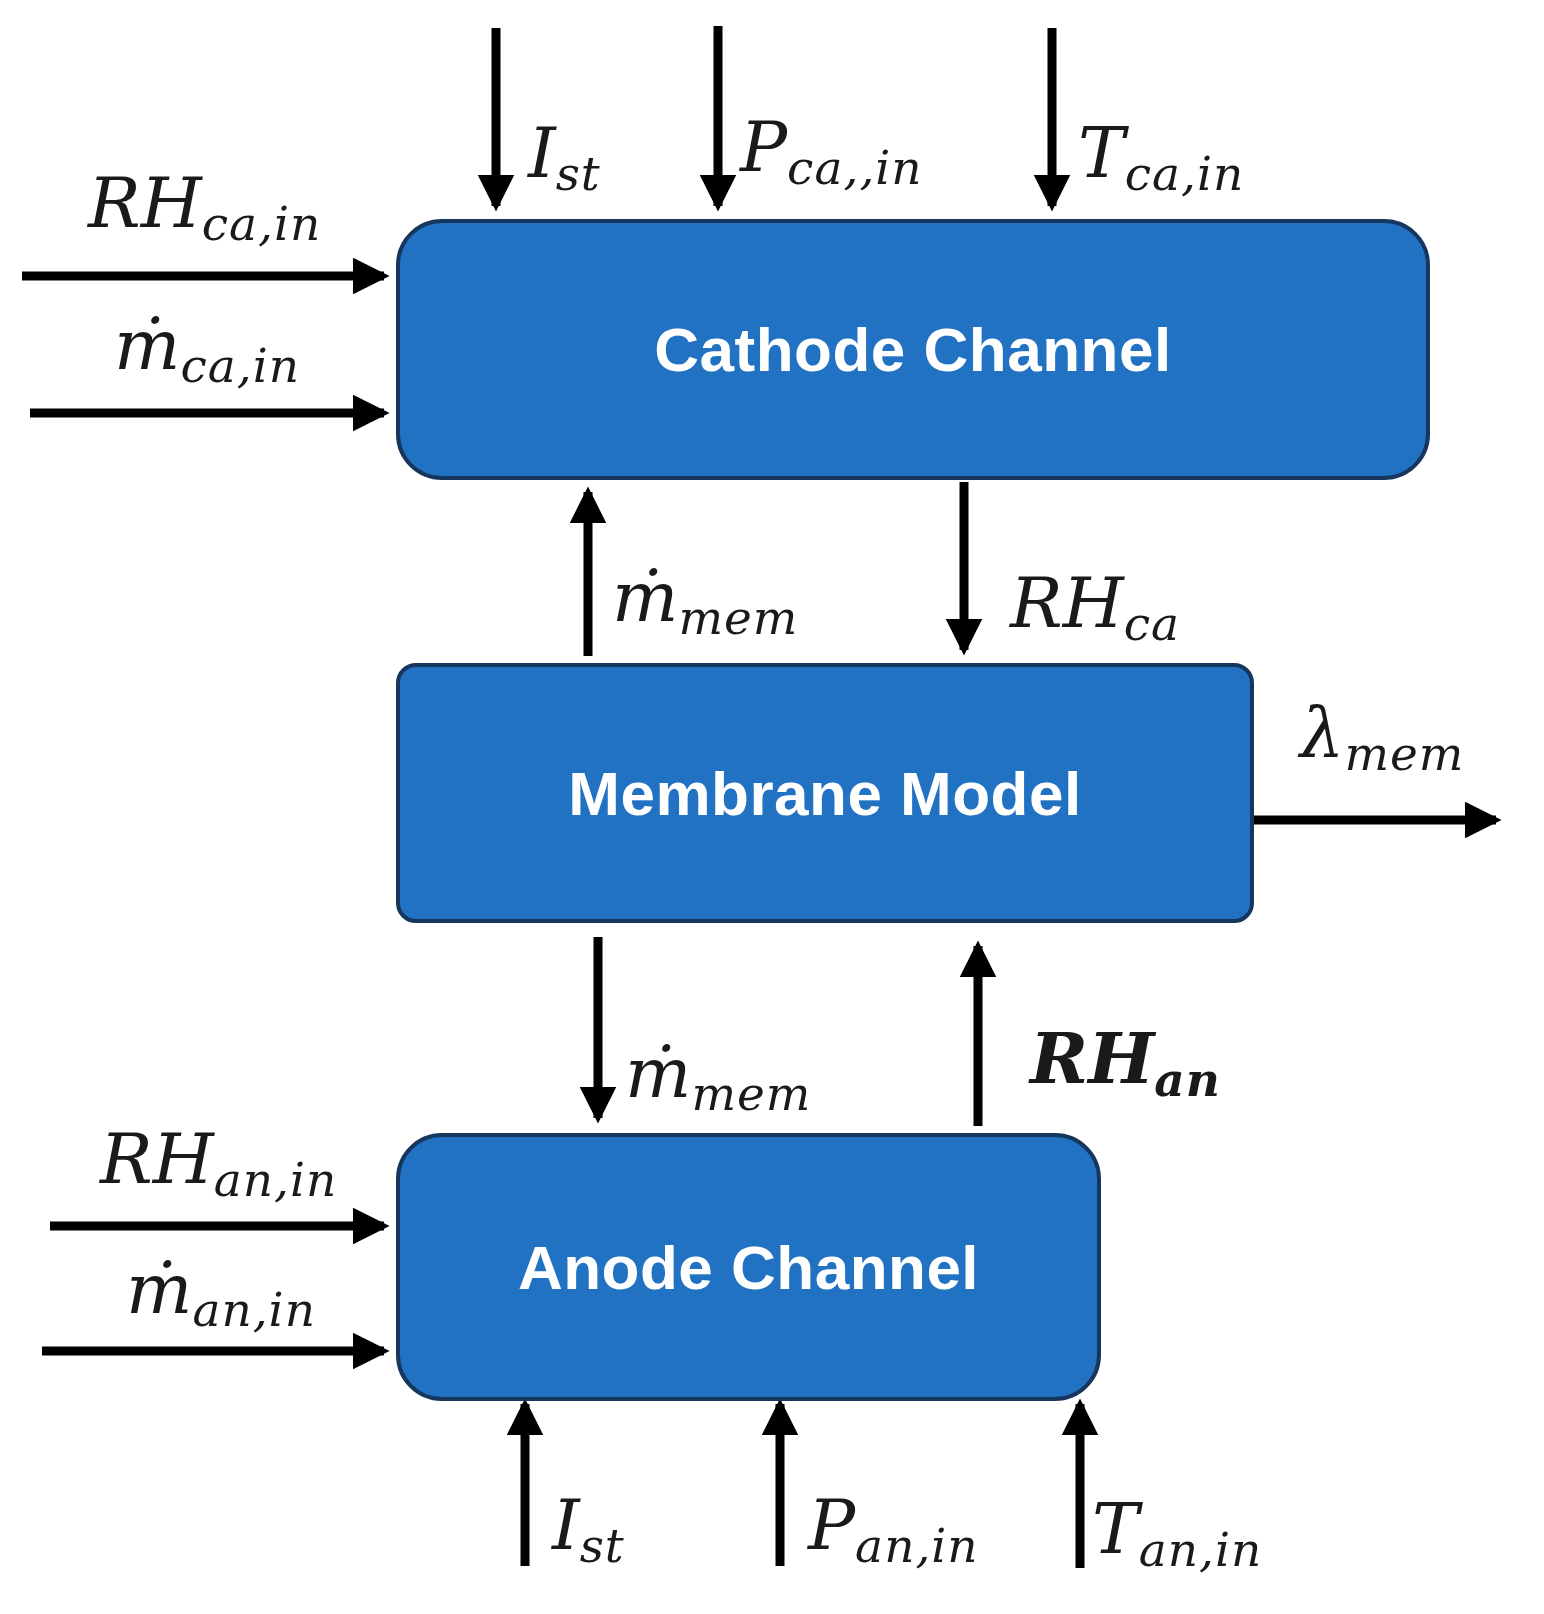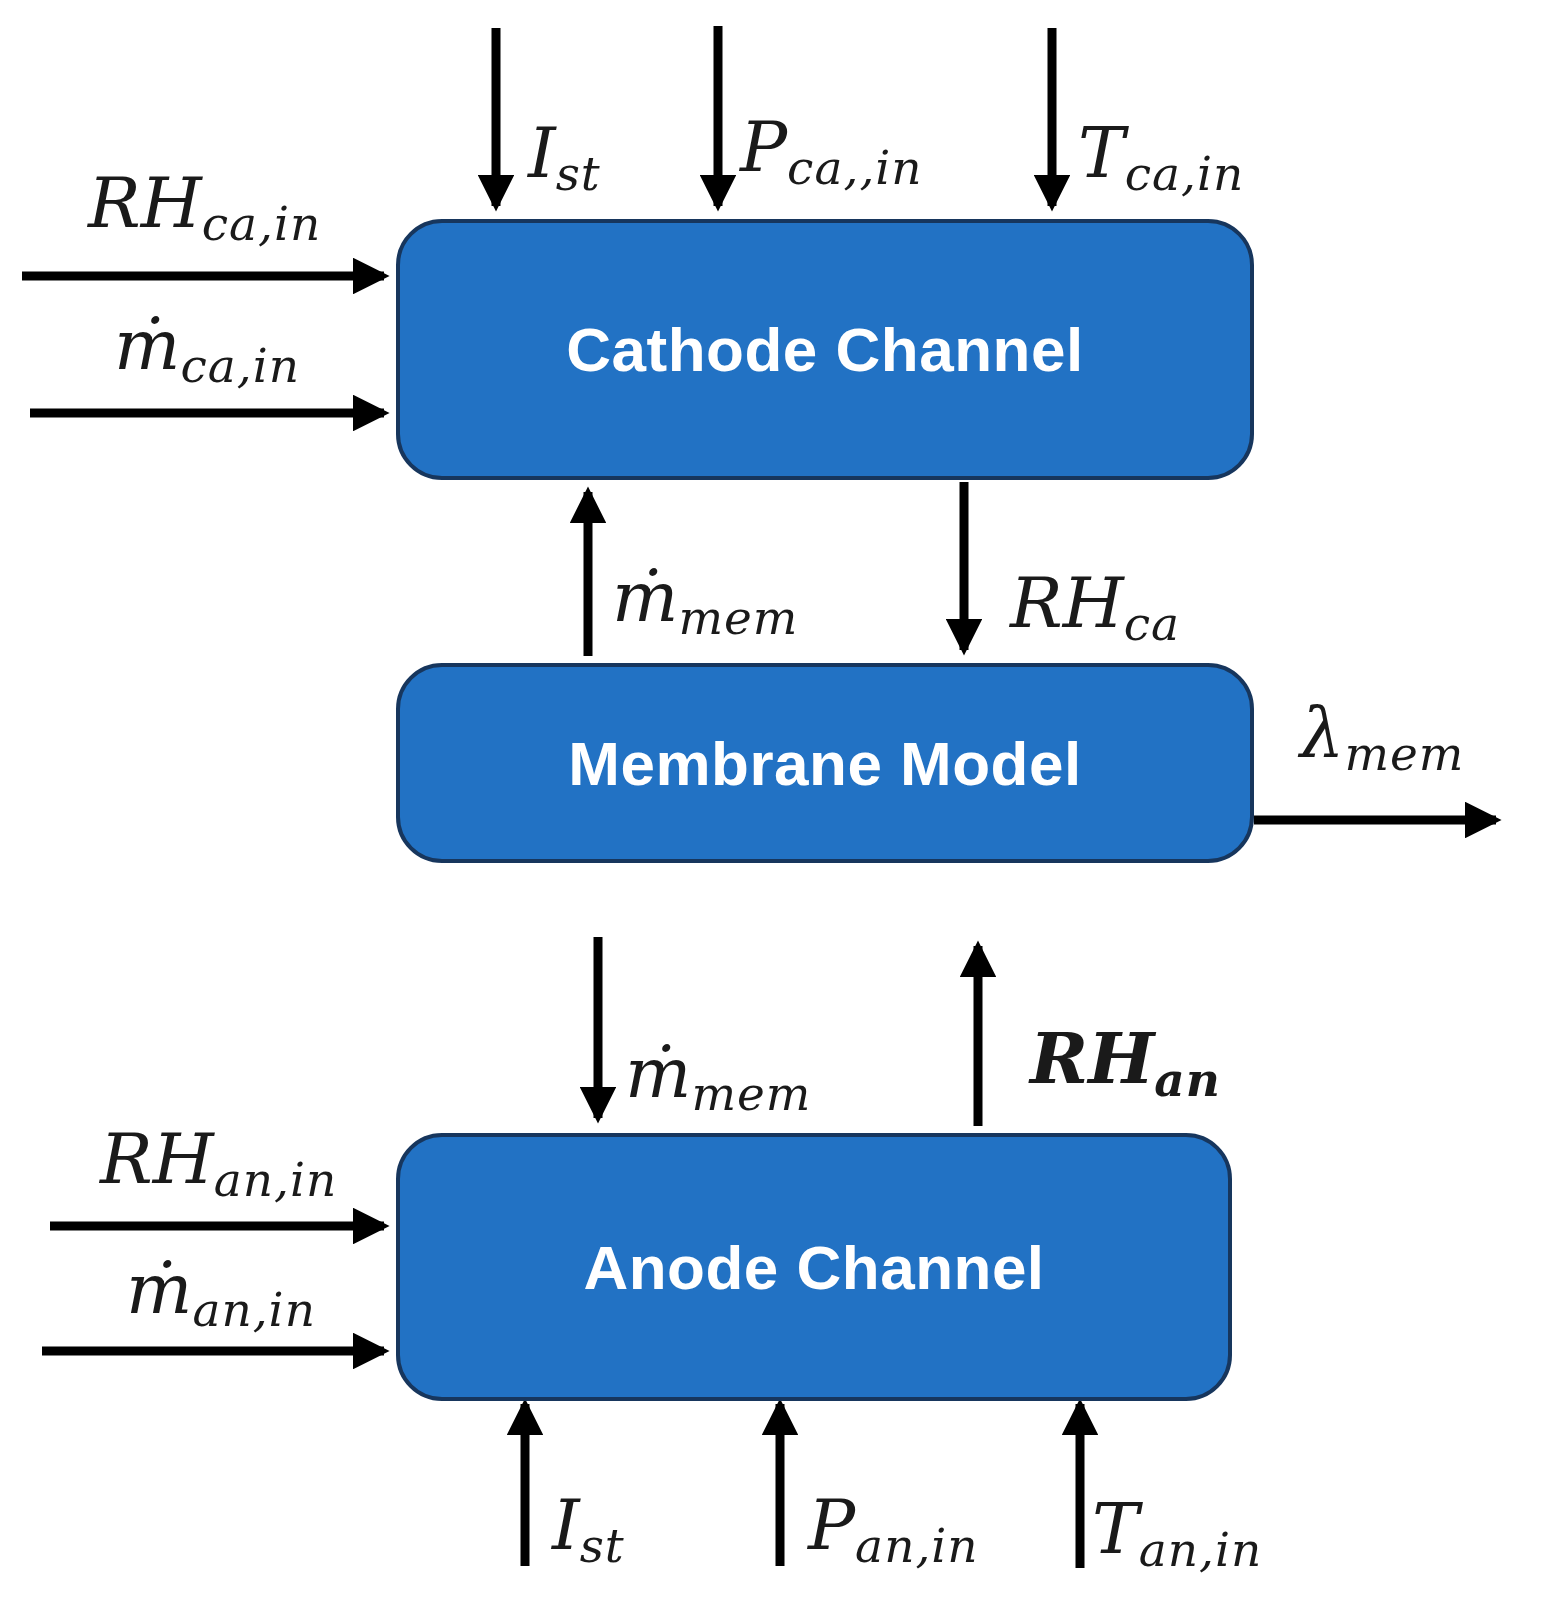--- a/index.html
+++ b/index.html
@@ -22,23 +22,23 @@
     box-sizing:border-box;
   }
   .block-label{
     color:var(--block-text,#ffffff);
     font-family:"Liberation Sans",sans-serif;
     font-weight:700;
     font-size:62px;
     letter-spacing:0.5px;
     white-space:nowrap;
   }
-  .block-cathode{left:396px;top:219px;width:858px;height:261px;}
-  .block-membrane{left:396px;top:663px;width:858px;height:200px;}
-  .block-anode{left:396px;top:1133px;width:836px;height:268px;}
+  .block-cathode{left:396px;top:219px;width:1034px;height:261px;}
+  .block-membrane{left:396px;top:663px;width:858px;height:260px;border-radius:20px;}
+  .block-anode{left:396px;top:1133px;width:705px;height:268px;}
   .mlabel{
     position:absolute;
     font-family:"DejaVu Serif","Liberation Serif",serif;
     font-style:italic;
     color:#1a1a1a;
     font-size:70px;
     line-height:1;
     white-space:nowrap;
   }
   .mlabel .sub{

